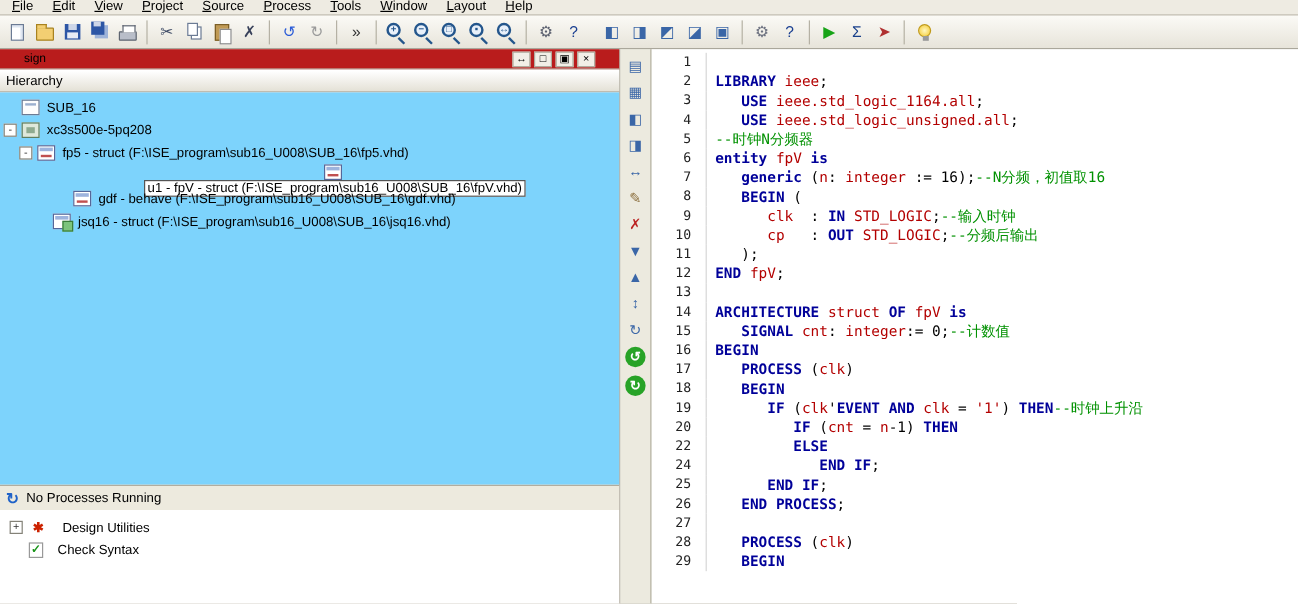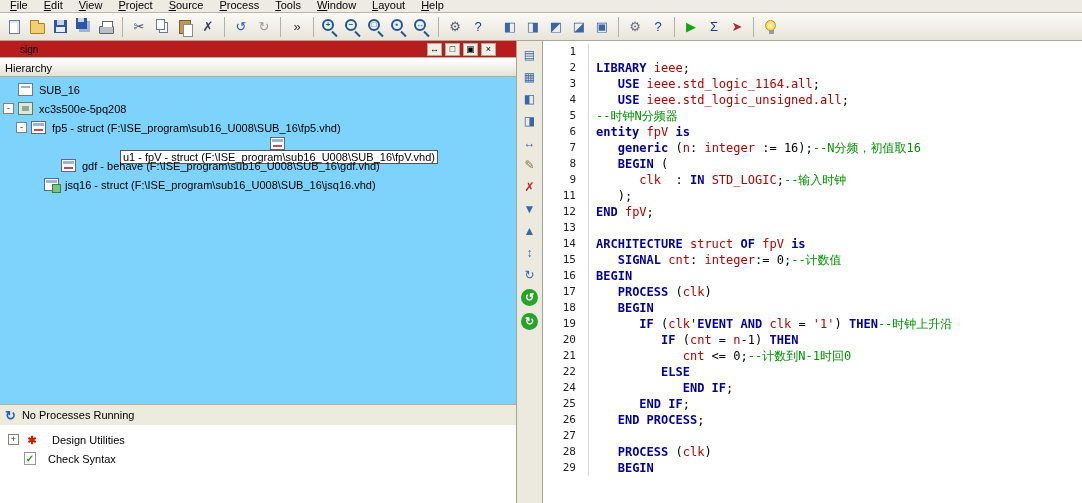--- a/index.html
+++ b/index.html
@@ -354,31 +354,31 @@
     <div>
         <div class="code-line"><span class="ln">1</span><span class="lc"></span></div>
         <div class="code-line"><span class="ln">2</span><span class="lc"><span class="tok-k">LIBRARY</span><span class="tok-p"> </span><span class="tok-i">ieee</span><span class="tok-p">;</span></span></div>
         <div class="code-line"><span class="ln">3</span><span class="lc"><span class="tok-p">   </span><span class="tok-k">USE</span><span class="tok-p"> </span><span class="tok-i">ieee.std_logic_1164.all</span><span class="tok-p">;</span></span></div>
         <div class="code-line"><span class="ln">4</span><span class="lc"><span class="tok-p">   </span><span class="tok-k">USE</span><span class="tok-p"> </span><span class="tok-i">ieee.std_logic_unsigned.all</span><span class="tok-p">;</span></span></div>
         <div class="code-line"><span class="ln">5</span><span class="lc"><span class="tok-c">--时钟N分频器</span></span></div>
         <div class="code-line"><span class="ln">6</span><span class="lc"><span class="tok-k">entity</span><span class="tok-p"> </span><span class="tok-i">fpV</span><span class="tok-p"> </span><span class="tok-k">is</span></span></div>
         <div class="code-line"><span class="ln">7</span><span class="lc"><span class="tok-p">   </span><span class="tok-k">generic</span><span class="tok-p"> (</span><span class="tok-i">n</span><span class="tok-p">: </span><span class="tok-i">integer</span><span class="tok-p"> := </span><span class="tok-m">16</span><span class="tok-p">);</span><span class="tok-c">--N分频，初值取16</span></span></div>
         <div class="code-line"><span class="ln">8</span><span class="lc"><span class="tok-p">   </span><span class="tok-k">BEGIN</span><span class="tok-p"> (</span></span></div>
         <div class="code-line"><span class="ln">9</span><span class="lc"><span class="tok-p">      </span><span class="tok-i">clk</span><span class="tok-p">  : </span><span class="tok-k">IN</span><span class="tok-p"> </span><span class="tok-i">STD_LOGIC</span><span class="tok-p">;</span><span class="tok-c">--输入时钟</span></span></div>
+        <div class="code-line"><span class="ln">10</span><span class="lc"><span class="tok-p">      </span><span class="tok-i">cp</span><span class="tok-p">   : </span><span class="tok-k">OUT</span><span class="tok-p"> </span><span class="tok-i">STD_LOGIC</span><span class="tok-p">;</span><span class="tok-c">--分频后输出</span></span></div>
         <div class="code-line"><span class="ln">11</span><span class="lc"><span class="tok-p">   );</span></span></div>
         <div class="code-line"><span class="ln">12</span><span class="lc"><span class="tok-k">END</span><span class="tok-p"> </span><span class="tok-i">fpV</span><span class="tok-p">;</span></span></div>
         <div class="code-line"><span class="ln">13</span><span class="lc"></span></div>
         <div class="code-line"><span class="ln">14</span><span class="lc"><span class="tok-k">ARCHITECTURE</span><span class="tok-p"> </span><span class="tok-i">struct</span><span class="tok-p"> </span><span class="tok-k">OF</span><span class="tok-p"> </span><span class="tok-i">fpV</span><span class="tok-p"> </span><span class="tok-k">is</span></span></div>
         <div class="code-line"><span class="ln">15</span><span class="lc"><span class="tok-p">   </span><span class="tok-k">SIGNAL</span><span class="tok-p"> </span><span class="tok-i">cnt</span><span class="tok-p">: </span><span class="tok-i">integer</span><span class="tok-p">:= </span><span class="tok-m">0</span><span class="tok-p">;</span><span class="tok-c">--计数值</span></span></div>
         <div class="code-line"><span class="ln">16</span><span class="lc"><span class="tok-k">BEGIN</span></span></div>
         <div class="code-line"><span class="ln">17</span><span class="lc"><span class="tok-p">   </span><span class="tok-k">PROCESS</span><span class="tok-p"> (</span><span class="tok-i">clk</span><span class="tok-p">)</span></span></div>
         <div class="code-line"><span class="ln">18</span><span class="lc"><span class="tok-p">   </span><span class="tok-k">BEGIN</span></span></div>
         <div class="code-line"><span class="ln">19</span><span class="lc"><span class="tok-p">      </span><span class="tok-k">IF</span><span class="tok-p"> (</span><span class="tok-i">clk</span><span class="tok-p">'</span><span class="tok-k">EVENT</span><span class="tok-p"> </span><span class="tok-k">AND</span><span class="tok-p"> </span><span class="tok-i">clk</span><span class="tok-p"> = </span><span class="tok-s">'1'</span><span class="tok-p">) </span><span class="tok-k">THEN</span><span class="tok-c">--时钟上升沿</span></span></div>
         <div class="code-line"><span class="ln">20</span><span class="lc"><span class="tok-p">         </span><span class="tok-k">IF</span><span class="tok-p"> (</span><span class="tok-i">cnt</span><span class="tok-p"> = </span><span class="tok-i">n</span><span class="tok-p">-</span><span class="tok-m">1</span><span class="tok-p">) </span><span class="tok-k">THEN</span></span></div>
-        <div class="code-line"><span class="ln">21</span><span class="lc"><span class="tok-p">            </span><span class="tok-i">cnt</span><span class="tok-p"> &lt;= </span><span class="tok-m">0</span><span class="tok-p">;</span><span class="tok-c">--计数到N-1时回0</span></span></div>
         <div class="code-line"><span class="ln">22</span><span class="lc"><span class="tok-p">         </span><span class="tok-k">ELSE</span></span></div>
         <div class="code-line"><span class="ln">24</span><span class="lc"><span class="tok-p">            </span><span class="tok-k">END IF</span><span class="tok-p">;</span></span></div>
         <div class="code-line"><span class="ln">25</span><span class="lc"><span class="tok-p">      </span><span class="tok-k">END IF</span><span class="tok-p">;</span></span></div>
         <div class="code-line"><span class="ln">26</span><span class="lc"><span class="tok-p">   </span><span class="tok-k">END PROCESS</span><span class="tok-p">;</span></span></div>
         <div class="code-line"><span class="ln">27</span><span class="lc"></span></div>
         <div class="code-line"><span class="ln">28</span><span class="lc"><span class="tok-p">   </span><span class="tok-k">PROCESS</span><span class="tok-p"> (</span><span class="tok-i">clk</span><span class="tok-p">)</span></span></div>
         <div class="code-line"><span class="ln">29</span><span class="lc"><span class="tok-p">   </span><span class="tok-k">BEGIN</span></span></div>
       </div>
   </div>
 </div>

